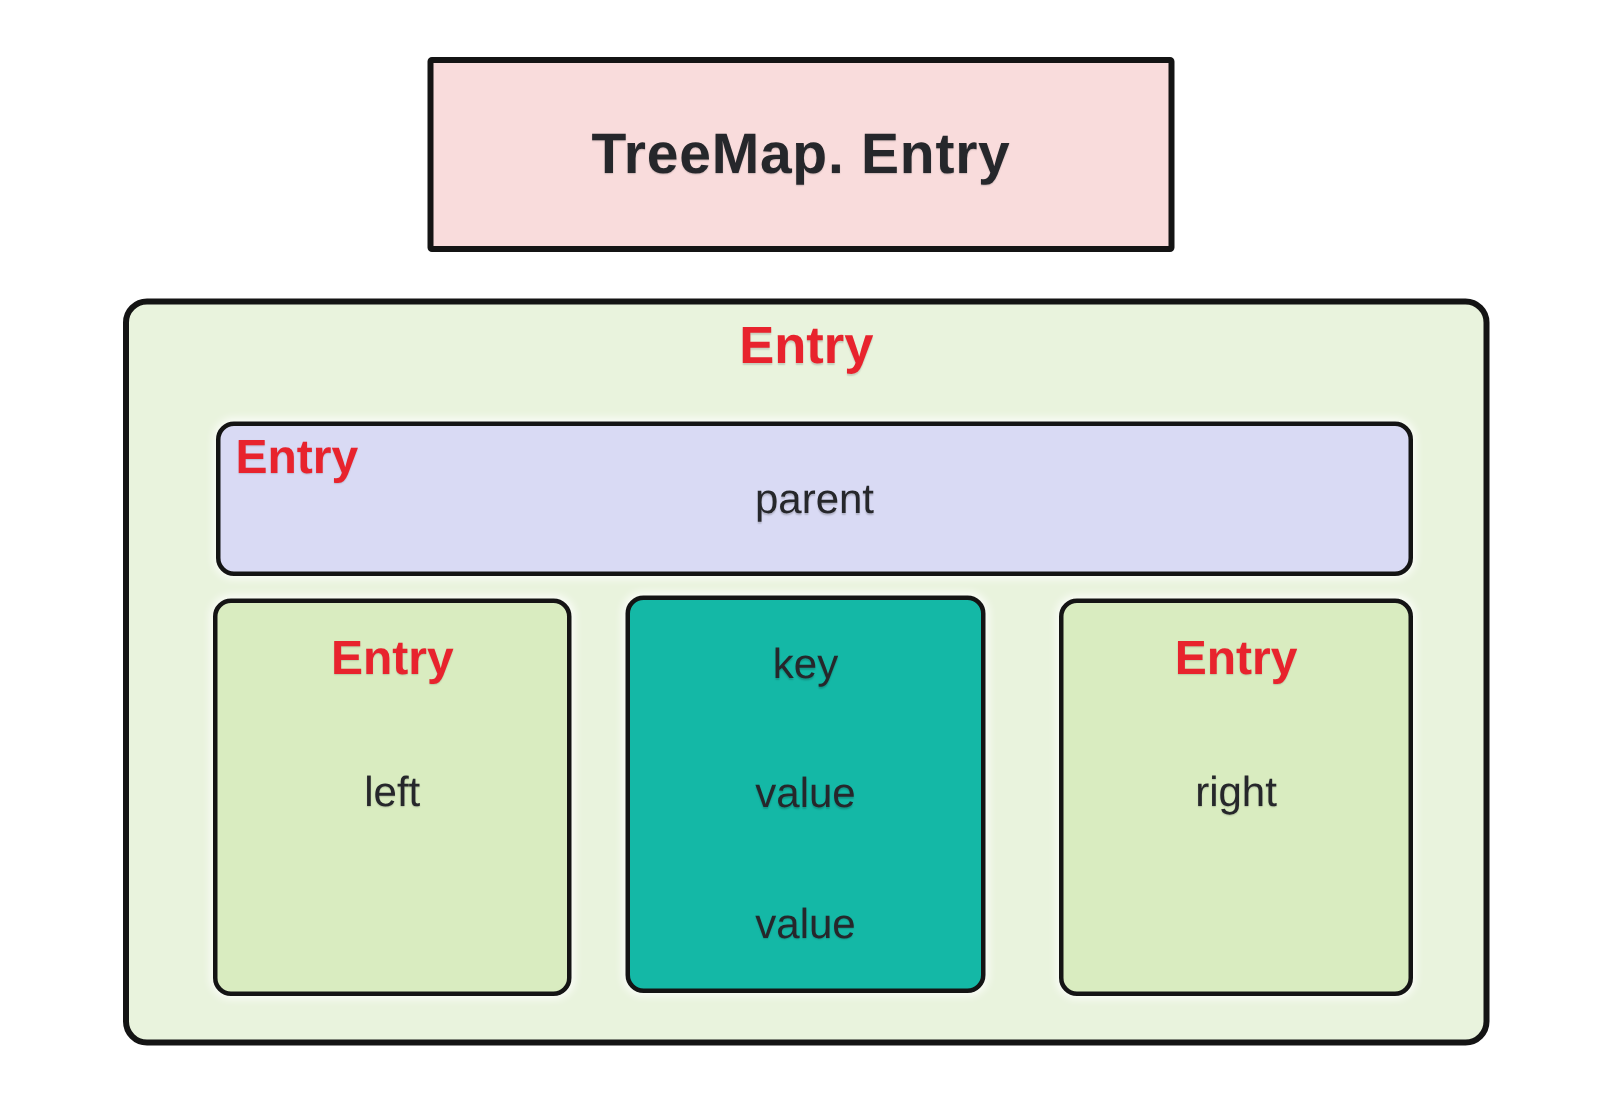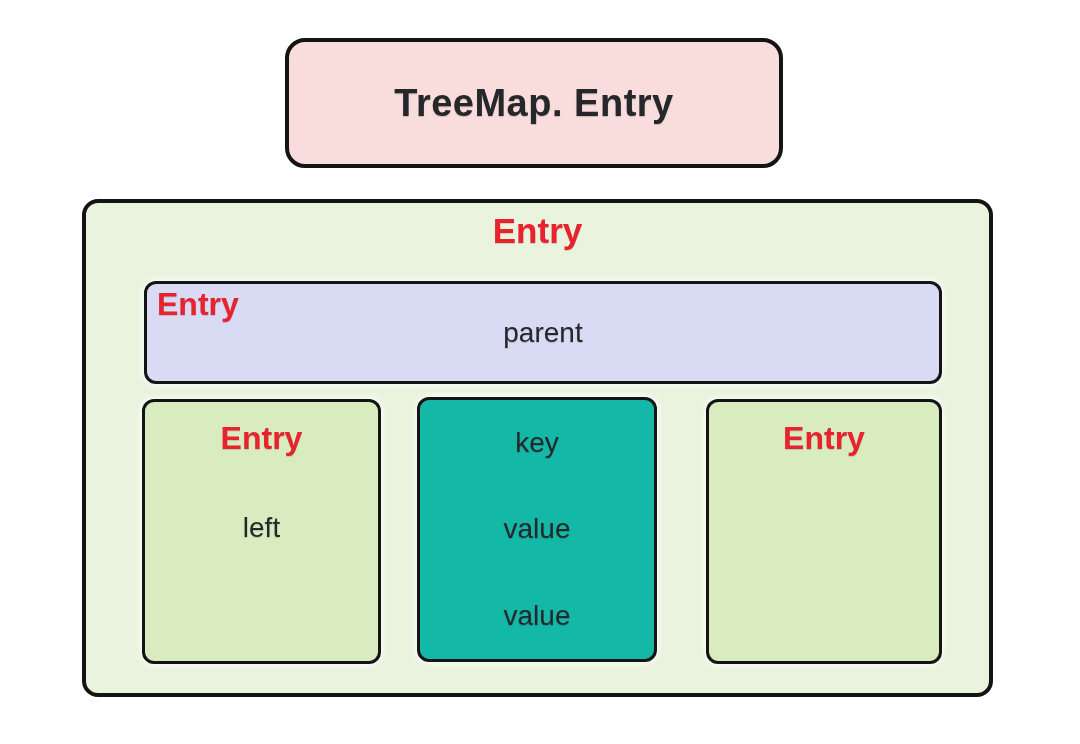--- a/index.html
+++ b/index.html
@@ -18,21 +18,21 @@
   .box {
     position: absolute;
     box-sizing: border-box;
     border: 3px solid #141414;
   }
   .title-box {
     left: 285px; top: 38px;
     width: 498px; height: 130px;
     background: #f9dcdc;
     border-width: 4px;
-    border-radius: 20px;
+    border-radius: 3px;
     display: flex;
     align-items: center;
     justify-content: center;
   }
   .title-text {
     font-size: 38px;
     font-weight: 700;
     color: #26272b;
     letter-spacing: 0.5px;
     text-shadow: 0 1px 1px rgba(0,0,0,0.18);
@@ -142,17 +142,18 @@
     </div>
 
     <div class="box child-box middle-box">
       <span class="field-text">key</span>
       <span class="field-text">value</span>
       <span class="field-text">value</span>
     </div>
 
     <div class="box child-box right-box">
       <span class="child-entry-label">Entry</span>
+      <span class="field-text child-field">right</span>
     </div>
 
   </div>
 
 </div>
 
 </body></html>

